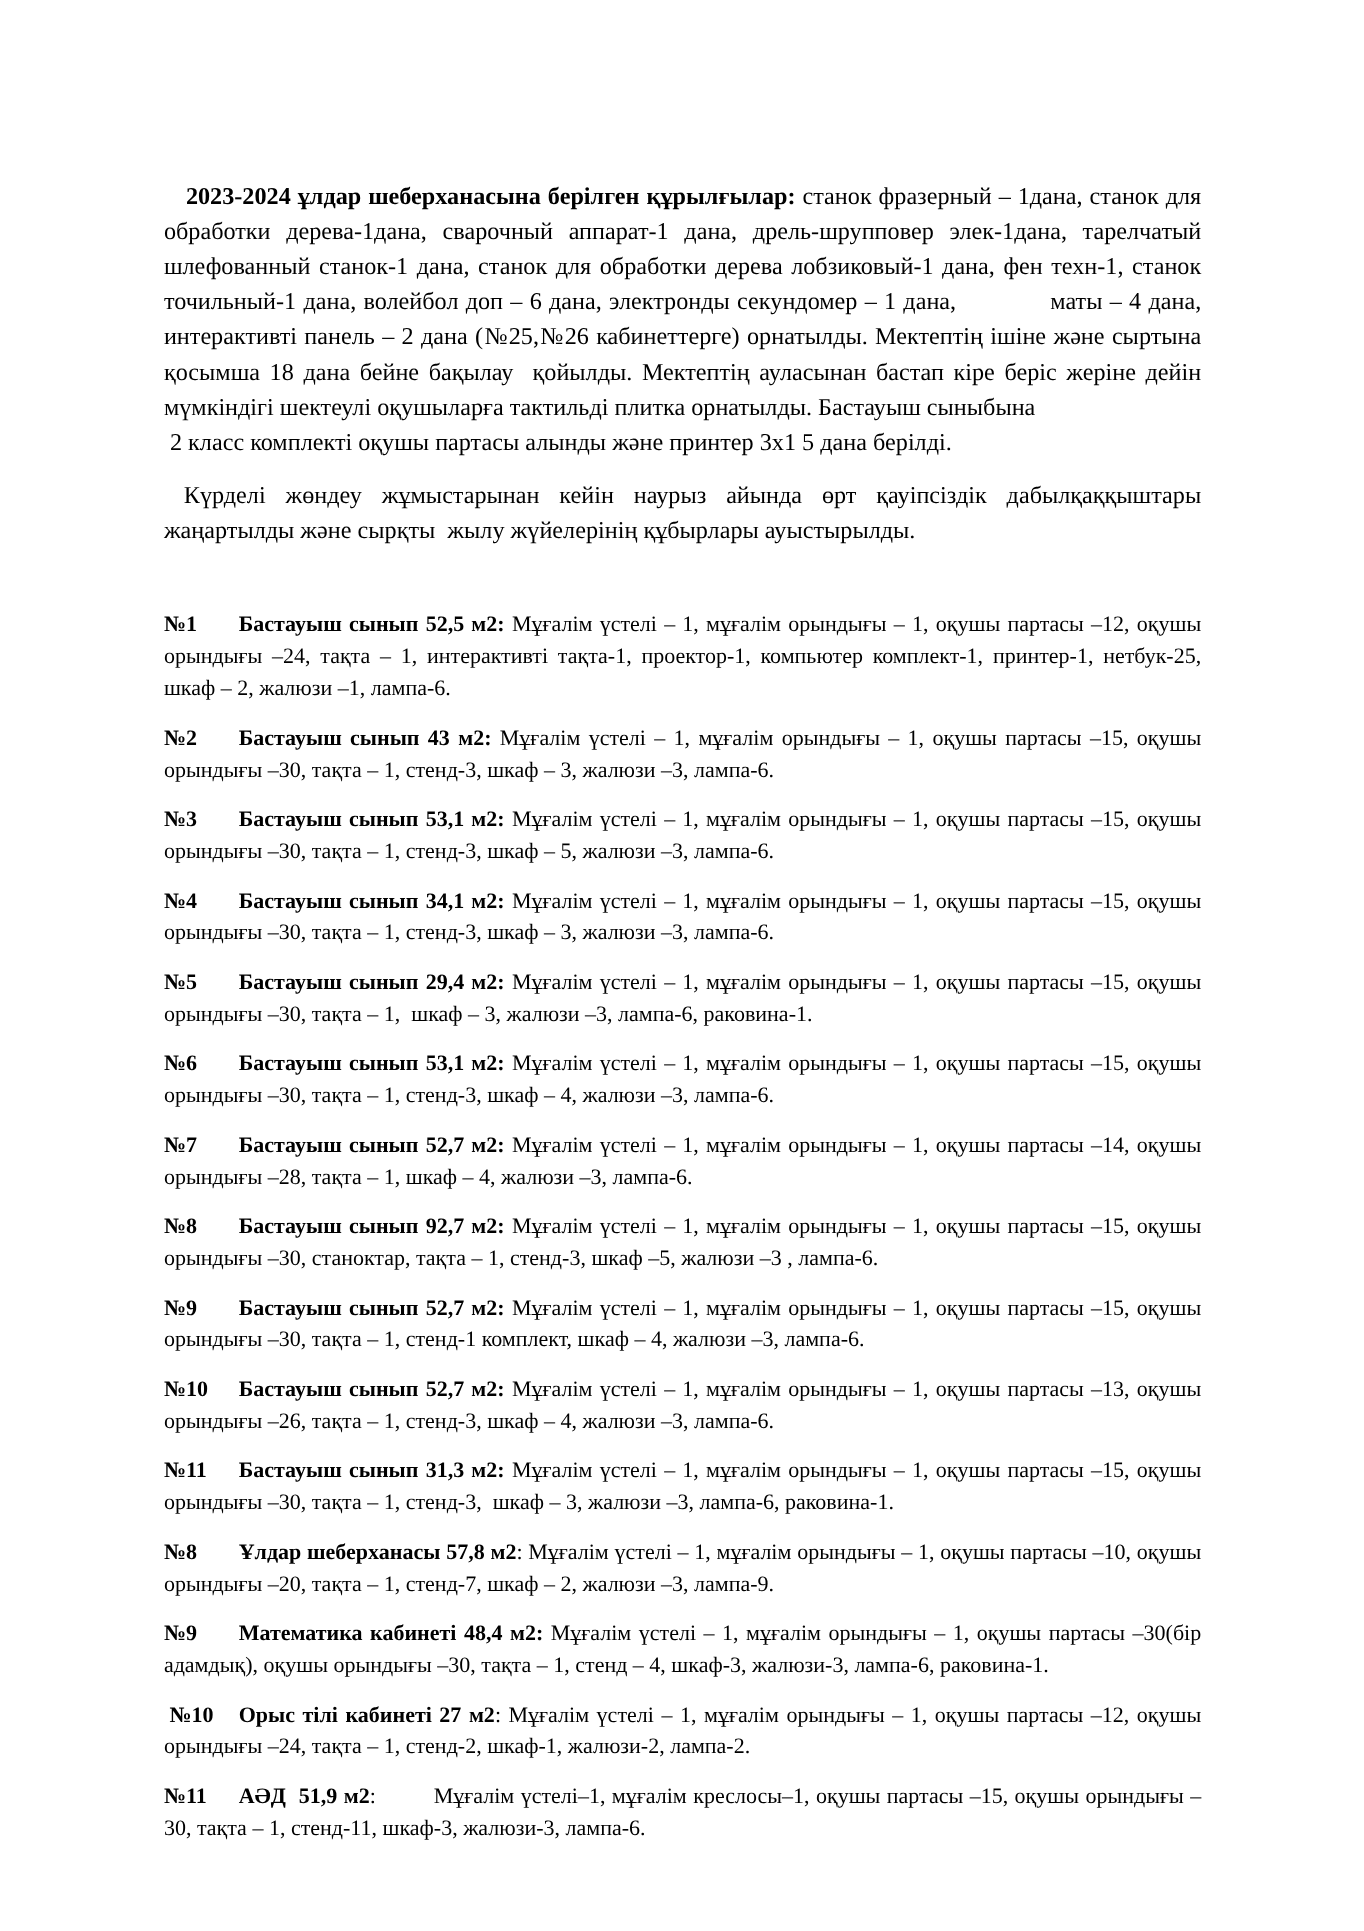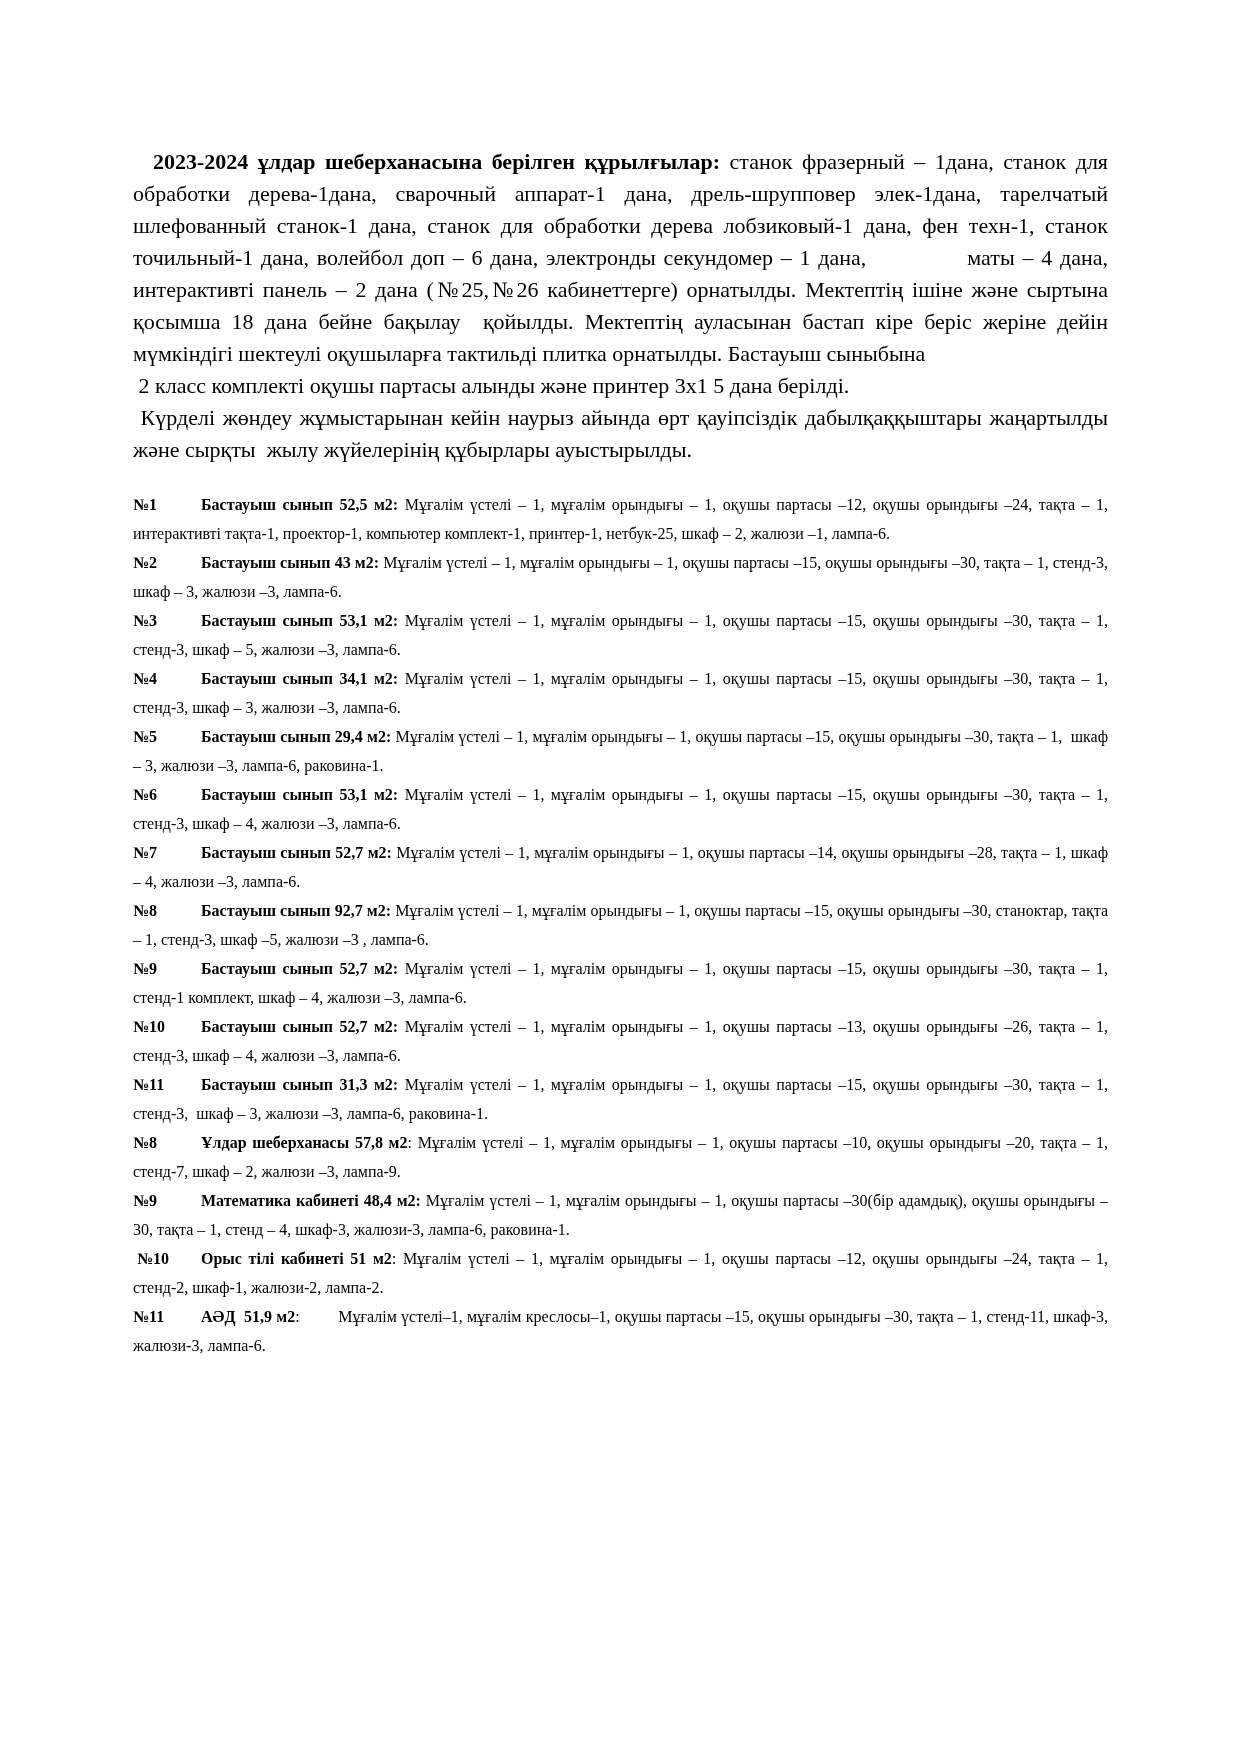--- a/index.html
+++ b/index.html
@@ -16,36 +16,36 @@
     font-family: "Liberation Serif", "DejaVu Serif", serif;
     overflow: hidden;
   }
   .content {
     position: absolute;
     left: 133px;
     top: 146px;
     width: 975px;
   }
   p {
-    margin: 0;
+    margin: 16px;
     padding: 0;
     text-align: justify;
   }
   .intro p {
     font-size: 22px;
     line-height: 32px;
   }
   .p1 {
     text-indent: 20px;
   }
   .gap {
     height: 24px;
   }
   .rooms p {
-    font-size: 16px;
+    font-size: 20px;
     line-height: 29px;
   }
   b, .room-label {
     font-weight: bold;
   }
   .room-num {
     display: inline-block;
     min-width: 68px;
     font-weight: bold;
   }
@@ -67,17 +67,17 @@
       <p class="room"><b class="room-label"><span class="room-num">№4</span><span class="room-title">Бастауыш сынып 34,1 м2:</span></b><span class="room-text"> Мұғалім үстелі – 1, мұғалім орындығы – 1, оқушы партасы –15, оқушы орындығы –30, тақта – 1, стенд-3, шкаф – 3, жалюзи –3, лампа-6.</span></p>
       <p class="room"><b class="room-label"><span class="room-num">№5</span><span class="room-title">Бастауыш сынып 29,4 м2:</span></b><span class="room-text"> Мұғалім үстелі – 1, мұғалім орындығы – 1, оқушы партасы –15, оқушы орындығы –30, тақта – 1, &nbsp;шкаф – 3, жалюзи –3, лампа-6, раковина-1.</span></p>
       <p class="room"><b class="room-label"><span class="room-num">№6</span><span class="room-title">Бастауыш сынып 53,1 м2:</span></b><span class="room-text"> Мұғалім үстелі – 1, мұғалім орындығы – 1, оқушы партасы –15, оқушы орындығы –30, тақта – 1, стенд-3, шкаф – 4, жалюзи –3, лампа-6.</span></p>
       <p class="room"><b class="room-label"><span class="room-num">№7</span><span class="room-title">Бастауыш сынып 52,7 м2:</span></b><span class="room-text"> Мұғалім үстелі – 1, мұғалім орындығы – 1, оқушы партасы –14, оқушы орындығы –28, тақта – 1, шкаф – 4, жалюзи –3, лампа-6.</span></p>
       <p class="room"><b class="room-label"><span class="room-num">№8</span><span class="room-title">Бастауыш сынып 92,7 м2:</span></b><span class="room-text"> Мұғалім үстелі – 1, мұғалім орындығы – 1, оқушы партасы –15, оқушы орындығы –30, станоктар, тақта – 1, стенд-3, шкаф –5, жалюзи –3 , лампа-6.</span></p>
       <p class="room"><b class="room-label"><span class="room-num">№9</span><span class="room-title">Бастауыш сынып 52,7 м2:</span></b><span class="room-text"> Мұғалім үстелі – 1, мұғалім орындығы – 1, оқушы партасы –15, оқушы орындығы –30, тақта – 1, стенд-1 комплект, шкаф – 4, жалюзи –3, лампа-6.</span></p>
       <p class="room"><b class="room-label"><span class="room-num">№10</span><span class="room-title">Бастауыш сынып 52,7 м2:</span></b><span class="room-text"> Мұғалім үстелі – 1, мұғалім орындығы – 1, оқушы партасы –13, оқушы орындығы –26, тақта – 1, стенд-3, шкаф – 4, жалюзи –3, лампа-6.</span></p>
       <p class="room"><b class="room-label"><span class="room-num">№11</span><span class="room-title">Бастауыш сынып 31,3 м2:</span></b><span class="room-text"> Мұғалім үстелі – 1, мұғалім орындығы – 1, оқушы партасы –15, оқушы орындығы –30, тақта – 1, стенд-3, &nbsp;шкаф – 3, жалюзи –3, лампа-6, раковина-1.</span></p>
       <p class="room"><b class="room-label"><span class="room-num">№8</span><span class="room-title">Ұлдар шеберханасы 57,8 м2</span></b><span class="room-text">: Мұғалім үстелі – 1, мұғалім орындығы – 1, оқушы партасы –10, оқушы орындығы –20, тақта – 1, стенд-7, шкаф – 2, жалюзи –3, лампа-9.</span></p>
       <p class="room"><b class="room-label"><span class="room-num">№9</span><span class="room-title">Математика кабинеті 48,4 м2:</span></b><span class="room-text"> Мұғалім үстелі – 1, мұғалім орындығы – 1, оқушы партасы –30(бір адамдық), оқушы орындығы –30, тақта – 1, стенд – 4, шкаф-3, жалюзи-3, лампа-6, раковина-1.</span></p>
-      <p class="room"><b class="room-label"><span class="room-num">&nbsp;№10</span><span class="room-title">Орыс тілі кабинеті 51 м2</span></b><span class="room-text">: Мұғалім үстелі – 1, мұғалім орындығы – 1, оқушы партасы –12, оқушы орындығы –24, тақта – 1, стенд-2, шкаф-1, жалюзи-2, лампа-2.</span></p>
+      <p class="room"><b class="room-label"><span class="room-num">&nbsp;№10</span><span class="room-title">Орыс тілі кабинеті 27 м2</span></b><span class="room-text">: Мұғалім үстелі – 1, мұғалім орындығы – 1, оқушы партасы –12, оқушы орындығы –24, тақта – 1, стенд-2, шкаф-1, жалюзи-2, лампа-2.</span></p>
       <p class="room"><b class="room-label"><span class="room-num">№11</span><span class="room-title">АӘД &nbsp;51,9 м2</span></b><span class="room-text">:&nbsp;&nbsp;&nbsp;&nbsp;&nbsp;&nbsp;&nbsp;&nbsp; Мұғалім үстелі–1, мұғалім креслосы–1, оқушы партасы –15, оқушы орындығы –30, тақта – 1, стенд-11, шкаф-3, жалюзи-3, лампа-6.</span></p>
     </section>
   </div>
 </div>
 
 </body></html>

